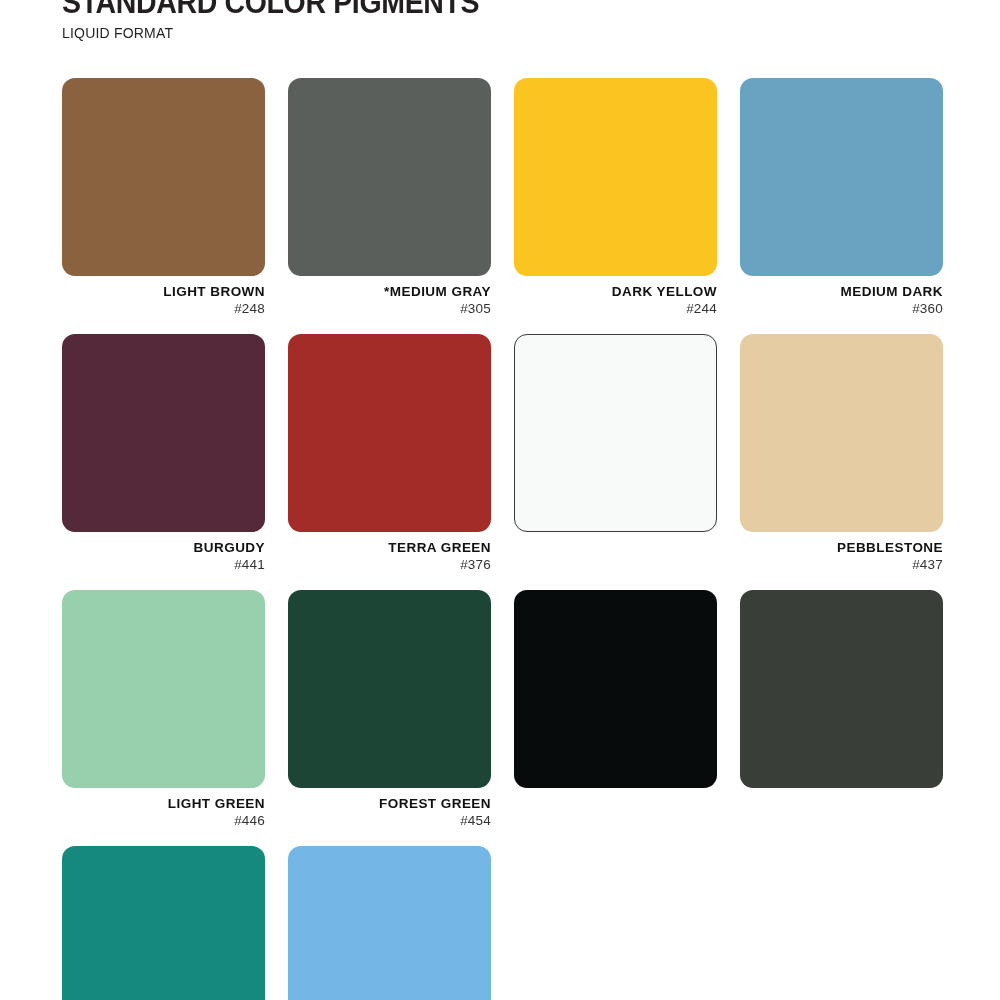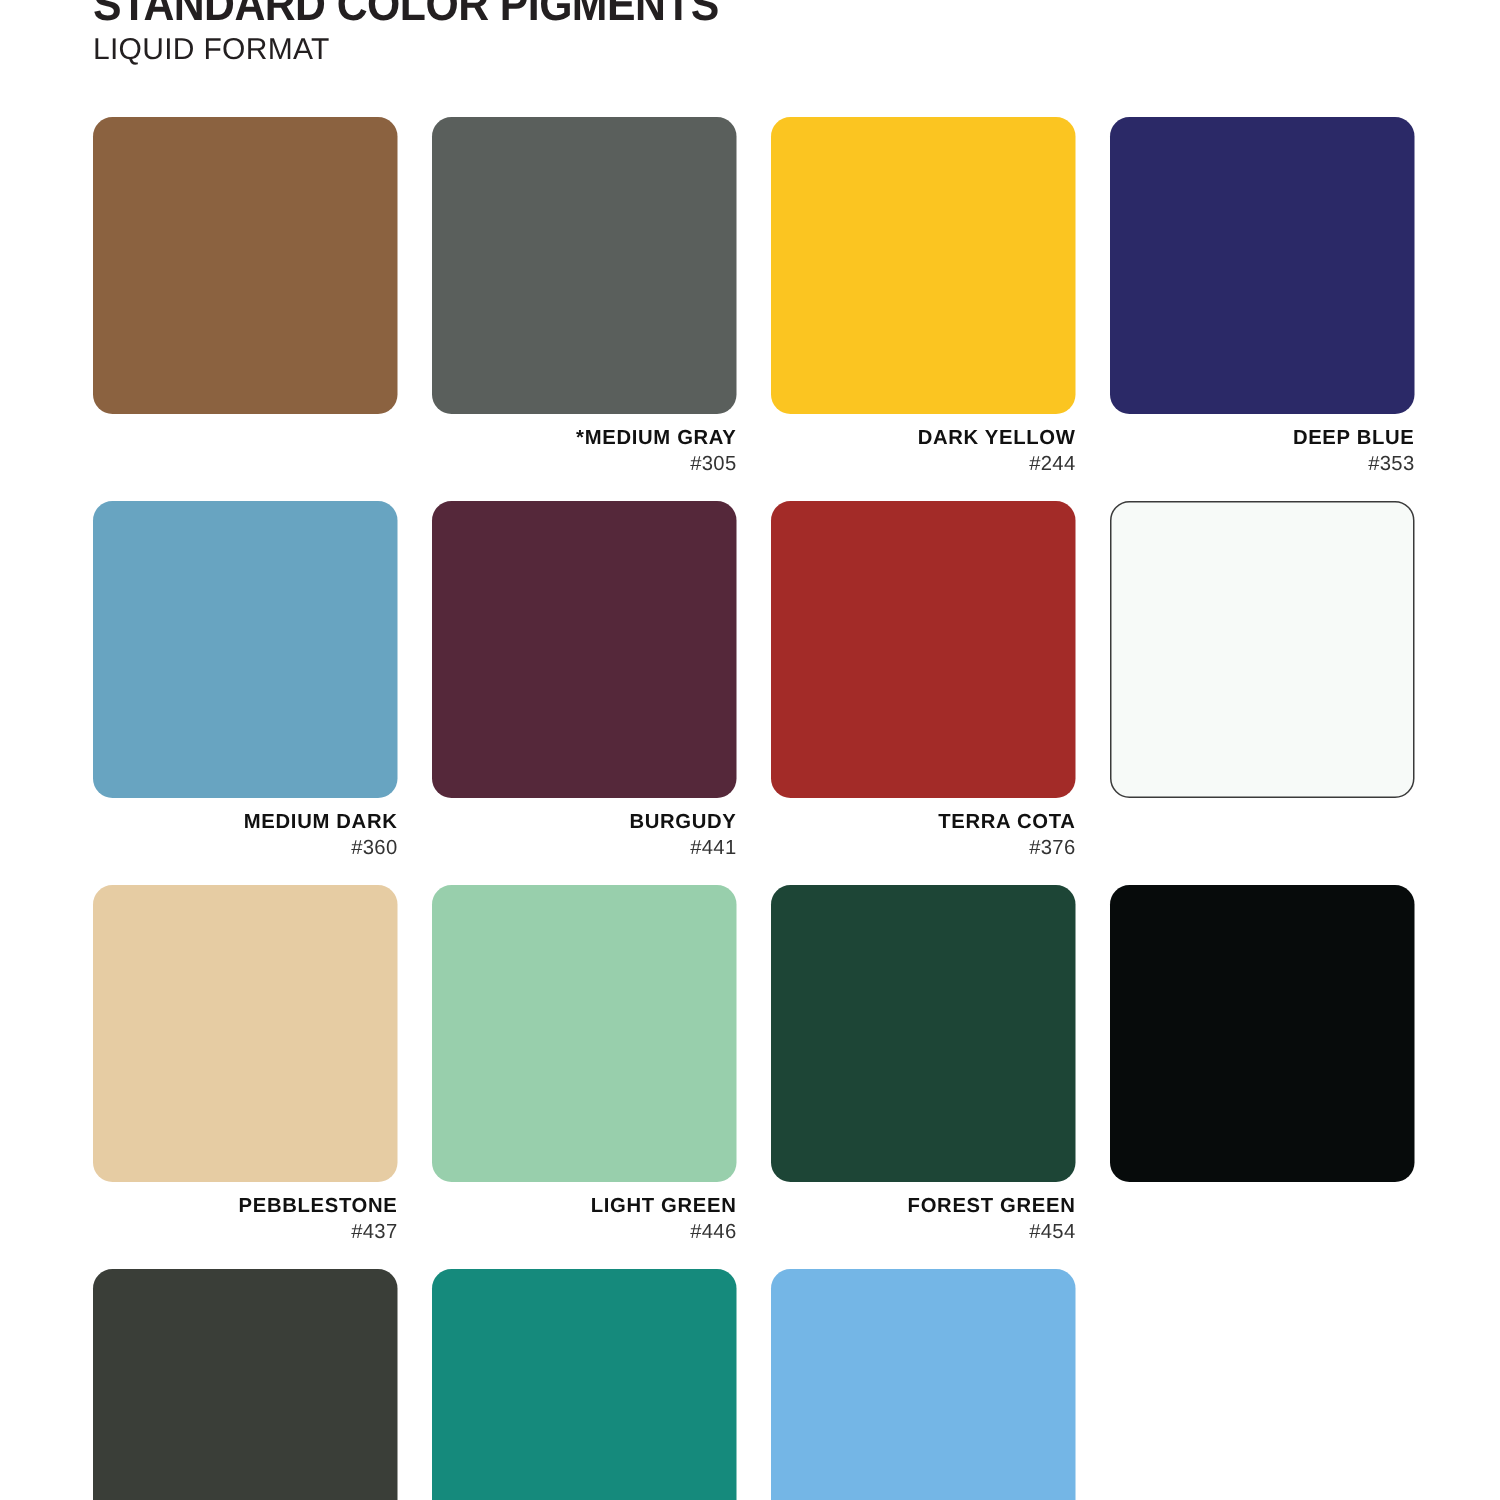--- a/index.html
+++ b/index.html
@@ -31,21 +31,21 @@
     font-weight: bold;
     letter-spacing: -0.4px;
     line-height: 34px;
     color: #231f20;
     transform: scaleX(0.92);
     transform-origin: left center;
     white-space: nowrap;
   }
 
   .header-subtitle {
-    font-size: 20px;
+    font-size: 14px;
     font-weight: normal;
     letter-spacing: 0.2px;
     line-height: 18px;
     color: #231f20;
     margin-top: 4px;
     white-space: nowrap;
   }
 
   
   .grid {
@@ -107,60 +107,57 @@
 <body>
 
 <div class="header">
   <div class="header-title">STANDARD COLOR PIGMENTS</div>
   <div class="header-subtitle">LIQUID FORMAT</div>
 </div>
 
 <div class="grid">
     <div class="swatch-cell">
       <div class="swatch-chip" style="background: rgb(139, 98, 64);"></div>
+      <div class="swatch-caption">
+        <div class="swatch-name">LIGHT BROWN</div>
+        <div class="swatch-code">#248</div>
+      </div>
     </div>
     <div class="swatch-cell">
       <div class="swatch-chip" style="background: rgb(90, 95, 92);"></div>
       <div class="swatch-caption">
         <div class="swatch-name">*MEDIUM GRAY</div>
         <div class="swatch-code">#305</div>
       </div>
     </div>
     <div class="swatch-cell">
       <div class="swatch-chip" style="background: rgb(251, 197, 33);"></div>
       <div class="swatch-caption">
         <div class="swatch-name">DARK YELLOW</div>
         <div class="swatch-code">#244</div>
-      </div>
-    </div>
-    <div class="swatch-cell">
-      <div class="swatch-chip" style="background: rgb(43, 41, 103);"></div>
-      <div class="swatch-caption">
-        <div class="swatch-name">DEEP BLUE</div>
-        <div class="swatch-code">#353</div>
       </div>
     </div>
     <div class="swatch-cell">
       <div class="swatch-chip" style="background: rgb(104, 164, 193);"></div>
       <div class="swatch-caption">
         <div class="swatch-name">MEDIUM DARK</div>
         <div class="swatch-code">#360</div>
       </div>
     </div>
     <div class="swatch-cell">
       <div class="swatch-chip" style="background: rgb(85, 40, 58);"></div>
       <div class="swatch-caption">
         <div class="swatch-name">BURGUDY</div>
         <div class="swatch-code">#441</div>
       </div>
     </div>
     <div class="swatch-cell">
       <div class="swatch-chip" style="background: rgb(163, 43, 40);"></div>
       <div class="swatch-caption">
-        <div class="swatch-name">TERRA COTA</div>
+        <div class="swatch-name">TERRA GREEN</div>
         <div class="swatch-code">#376</div>
       </div>
     </div>
     <div class="swatch-cell">
       <div class="swatch-chip outlined" style="background: rgb(247, 250, 248);"></div>
     </div>
     <div class="swatch-cell">
       <div class="swatch-chip" style="background: rgb(230, 204, 163);"></div>
       <div class="swatch-caption">
         <div class="swatch-name">PEBBLESTONE</div>

